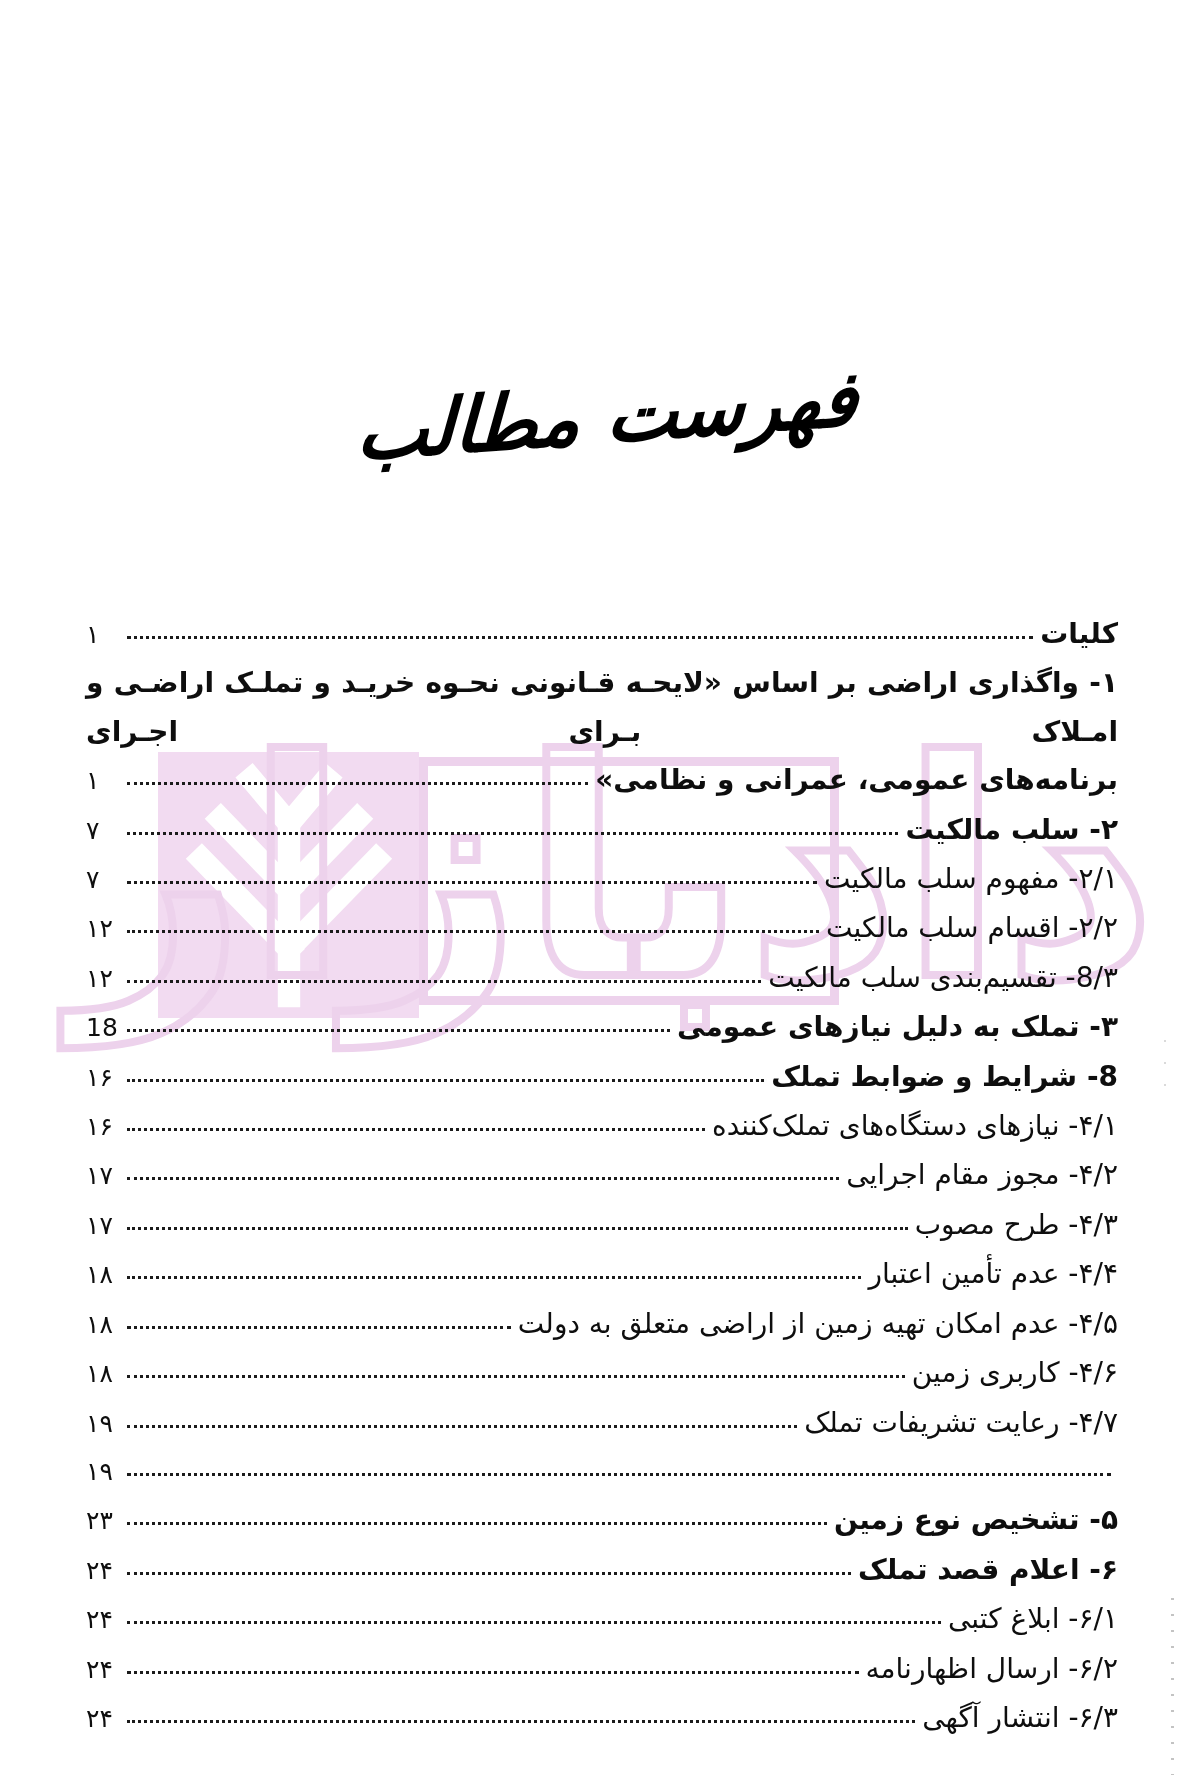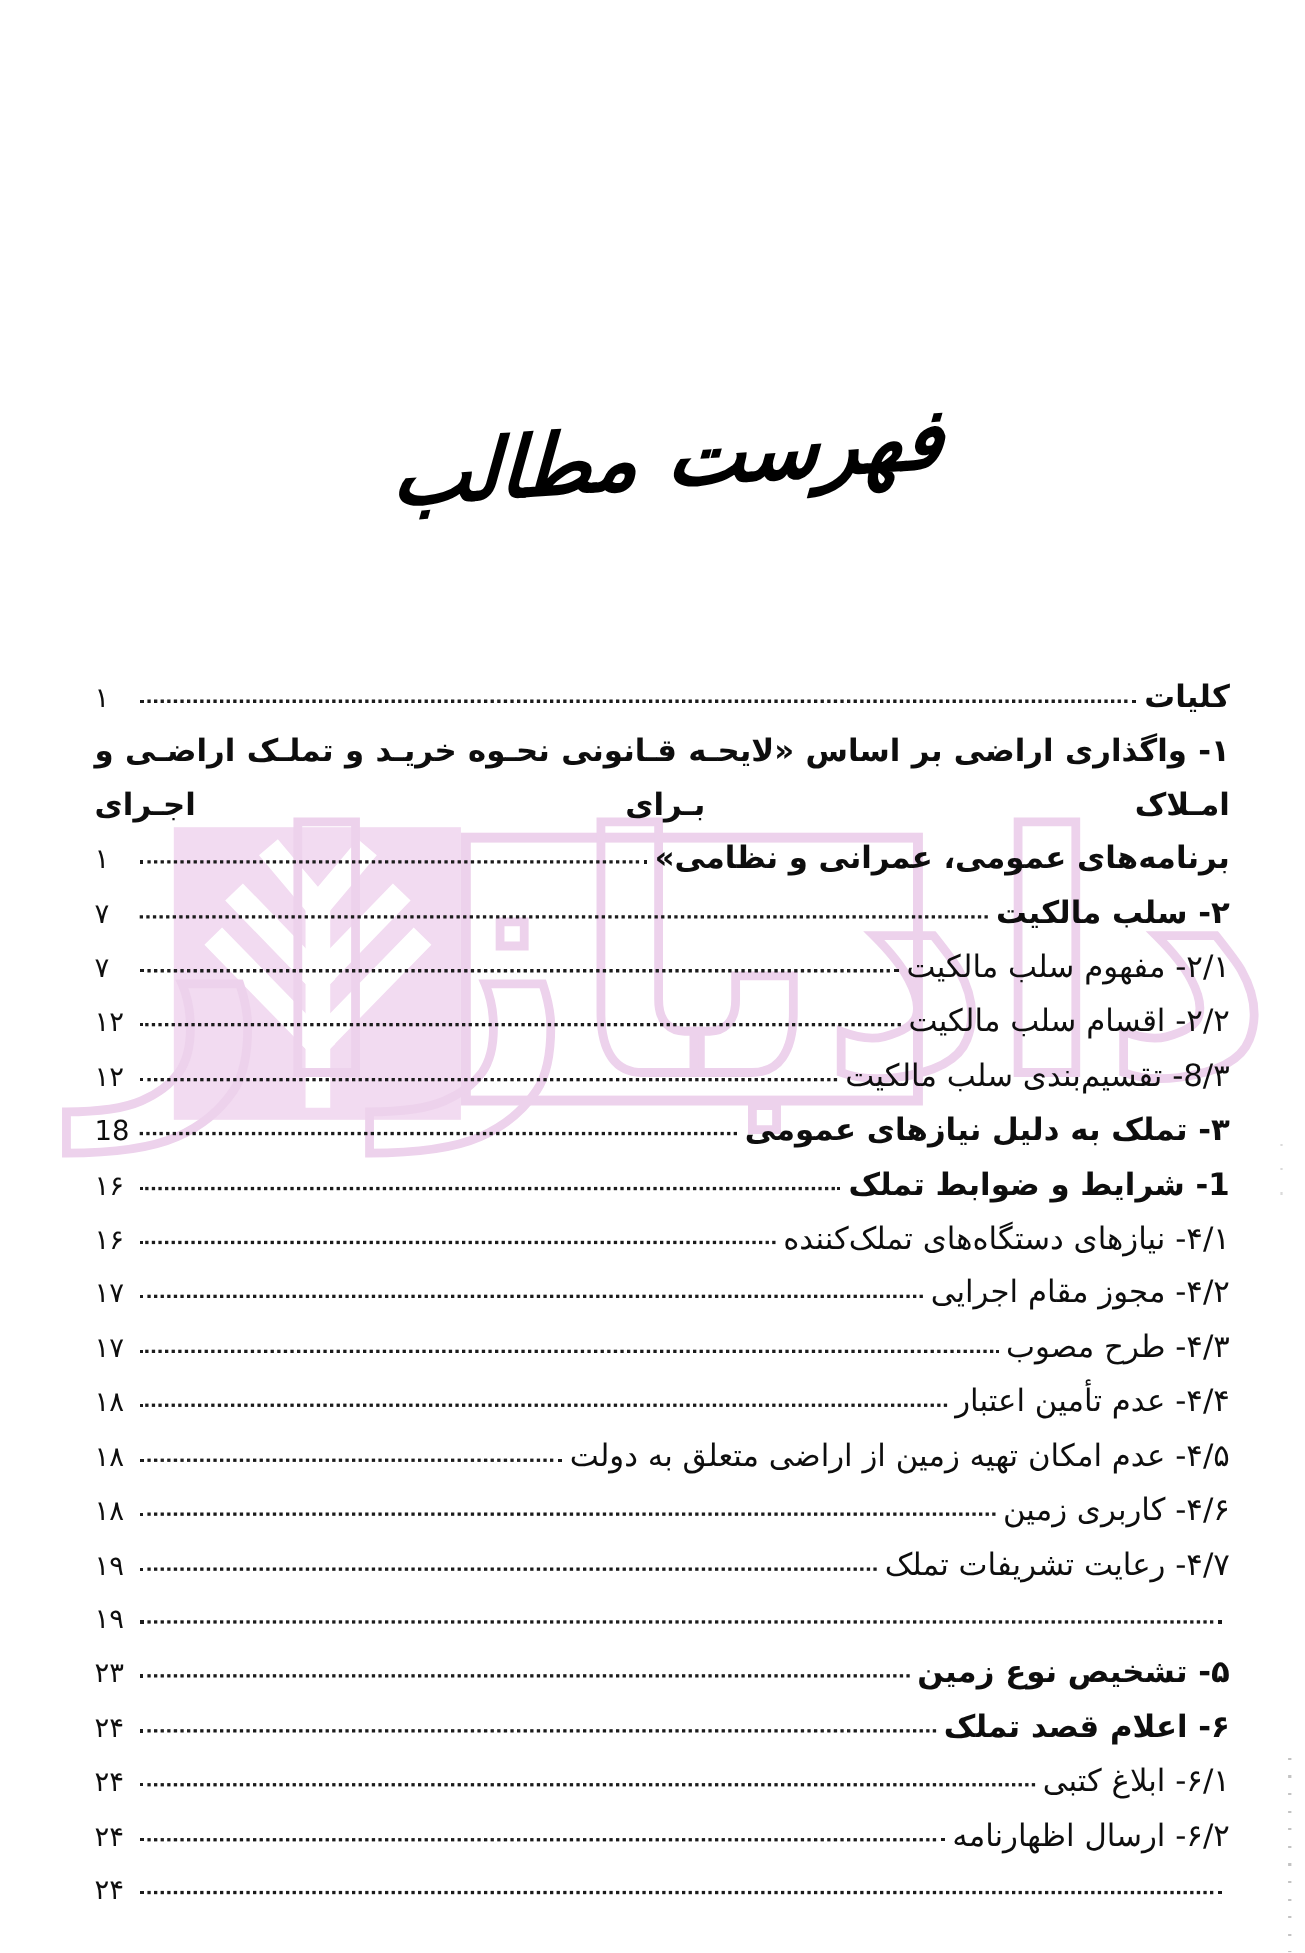--- a/index.html
+++ b/index.html
@@ -190,21 +190,21 @@
         <span class="label">8/۳- تقسیم‌بندی سلب مالکیت</span>
         <span class="dots"></span>
         <span class="num">۱۲</span>
       </div>
       <div class="row main">
         <span class="label">۳- تملک به دلیل نیازهای عمومی</span>
         <span class="dots"></span>
         <span class="num">18</span>
       </div>
       <div class="row main">
-        <span class="label">1- شرایط و ضوابط تملک</span>
+        <span class="label">8- شرایط و ضوابط تملک</span>
         <span class="dots"></span>
         <span class="num">۱۶</span>
       </div>
       <div class="row sub">
         <span class="label">۴/۱- نیازهای دستگاه‌های تملک‌کننده</span>
         <span class="dots"></span>
         <span class="num">۱۶</span>
       </div>
       <div class="row sub">
         <span class="label">۴/۲- مجوز مقام اجرایی</span>
@@ -254,20 +254,21 @@
         <span class="label">۶/۱- ابلاغ کتبی</span>
         <span class="dots"></span>
         <span class="num">۲۴</span>
       </div>
       <div class="row sub">
         <span class="label">۶/۲- ارسال اظهارنامه</span>
         <span class="dots"></span>
         <span class="num">۲۴</span>
       </div>
       <div class="row sub">
+        <span class="label">۶/۳- انتشار آگهی</span>
         <span class="dots"></span>
         <span class="num">۲۴</span>
       </div>
     </div>
 
   <div class="noise"></div>
   <div class="noise2"></div>
 
 </div>
 

